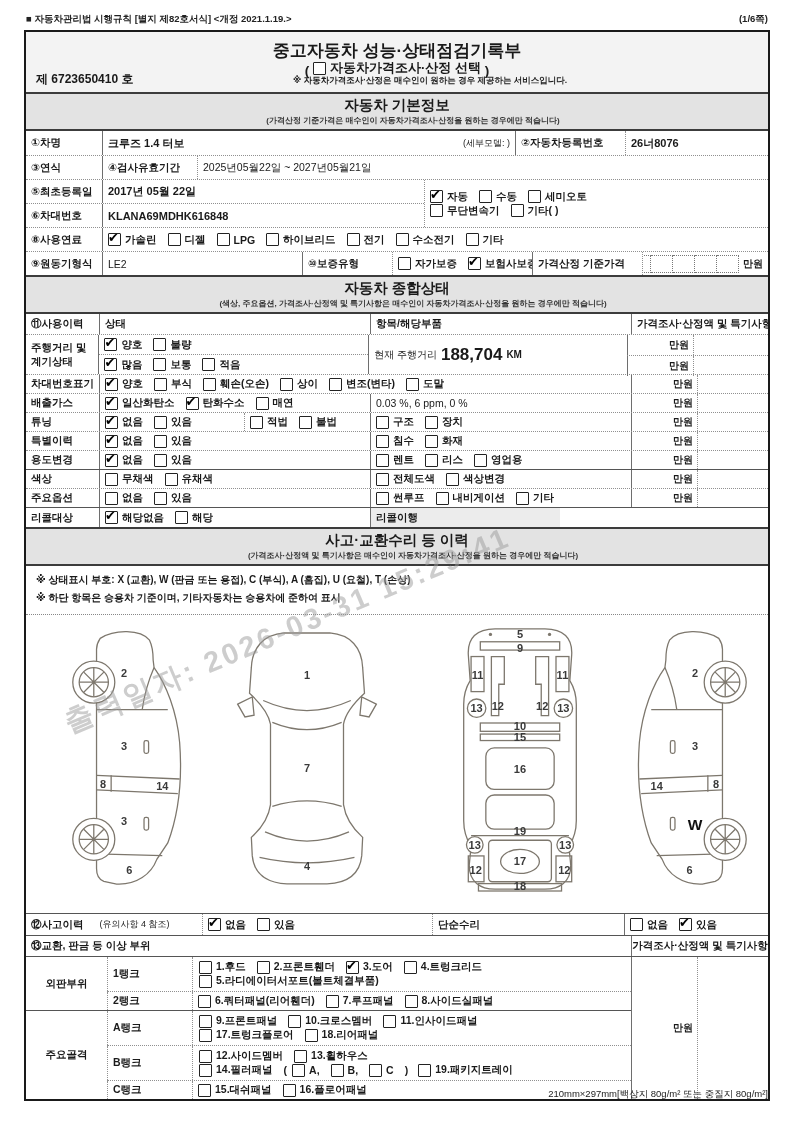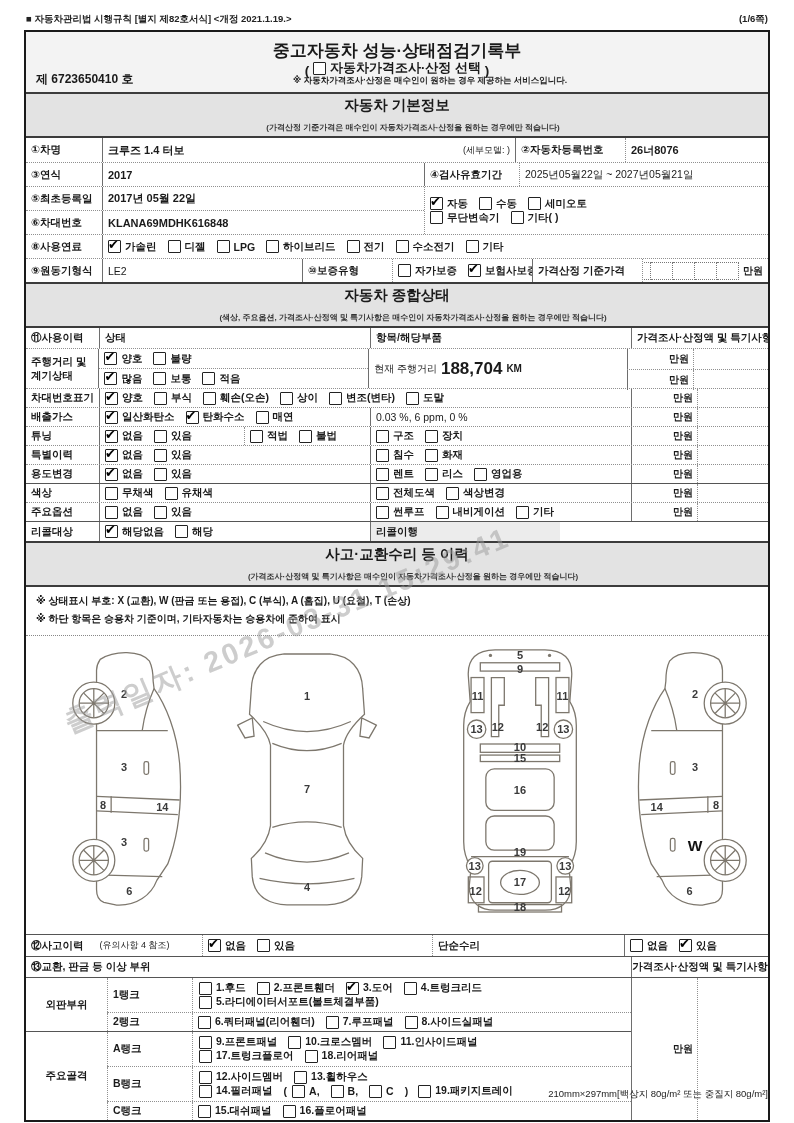--- a/index.html
+++ b/index.html
@@ -12,21 +12,21 @@
   .titlebox{position:relative;background:#f3f3f3;height:60px;}
   .t1{position:absolute;top:7px;left:0;right:0;text-align:center;font-size:17px;font-weight:bold;letter-spacing:0;}
   .t2{position:absolute;top:27px;left:0;right:0;text-align:center;font-size:13.5px;font-weight:bold;}
   .t2 .cbi{font-size:13px;font-weight:bold;margin-right:0;}
   .docno{position:absolute;left:10px;bottom:4px;font-size:12px;font-weight:bold;}
   .tnote{position:absolute;left:36%;bottom:5px;font-size:8.5px;color:#222;font-weight:bold;}
   
   .secbar{background:#e3e3e3;text-align:center;border-top:2px solid #3c3c3c;border-bottom:2px solid #3c3c3c;
           padding:2px 0 3px;}
   .secbar .h{font-size:14.5px;font-weight:bold;}
-  .secbar .s{font-size:8px;color:#333;margin-top:7px;font-weight:bold;padding-left:32px;}
+  .secbar .s{font-size:8px;color:#333;margin-top:0px;font-weight:bold;padding-left:32px;}
   
   .tr{display:flex;align-items:stretch;border-top:1px dotted #909090;box-sizing:border-box;}
   .tr:first-child{border-top:none;}
   .td{display:flex;align-items:center;padding:1px 5px;box-sizing:border-box;overflow:hidden;white-space:nowrap;}
   .bl{border-left:1px dotted #909090;}
   .bls{border-left:1px solid #6e6e6e;}
   .lab{font-weight:bold;font-size:10.5px;}
   .val{font-weight:bold;font-size:11px;}
   .sm{font-size:9px;}
   .solidtop{border-top:1px solid #555;}
@@ -98,21 +98,20 @@
         <div class="td lab" style="width:76px;">①차명</div>
         <div class="td bls val" style="flex:1;justify-content:space-between;">
           <span>크루즈 1.4 터보</span>
           <span class="sm" style="font-weight:normal;">(세부모델:  )</span>
         </div>
         <div class="td bls lab" style="width:110px;">②자동차등록번호</div>
         <div class="td bl val" style="width:143px;">26너8076</div>
       </div>
       <div class="tr" style="height:24px;">
         <div class="td lab" style="width:76px;">③연식</div>
-        <div class="td bls val" style="width:322px;">2017</div>
         <div class="td bls lab" style="width:95px;">④검사유효기간</div>
         <div class="td bl" style="flex:1;font-size:10.5px;">2025년05월22일 ~ 2027년05월21일</div>
       </div>
       <div class="tr" style="height:48px;padding:0;">
         <div style="width:398px;display:flex;flex-direction:column;">
           <div class="tr" style="height:24px;border-top:none;">
             <div class="td lab" style="width:76px;">⑤최초등록일</div>
             <div class="td bls val" style="flex:1;">2017년 05월 22일</div>
           </div>
           <div class="tr" style="height:24px;">

